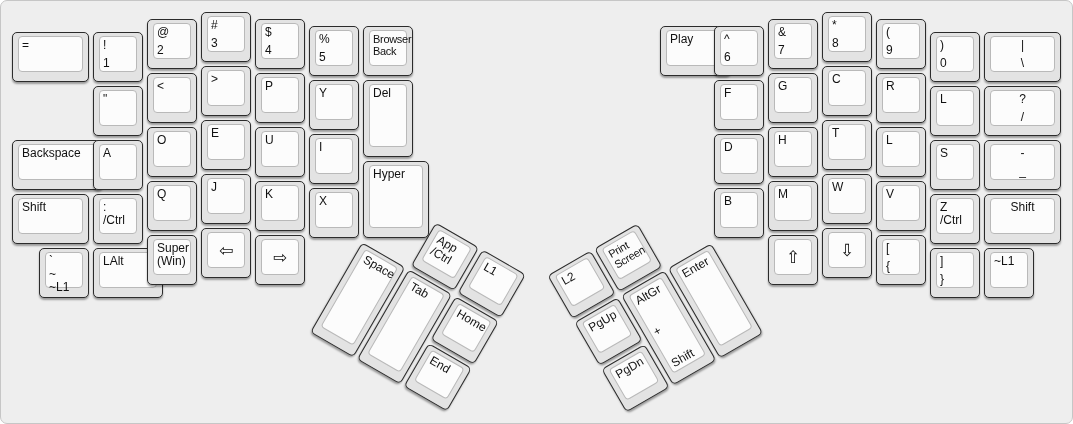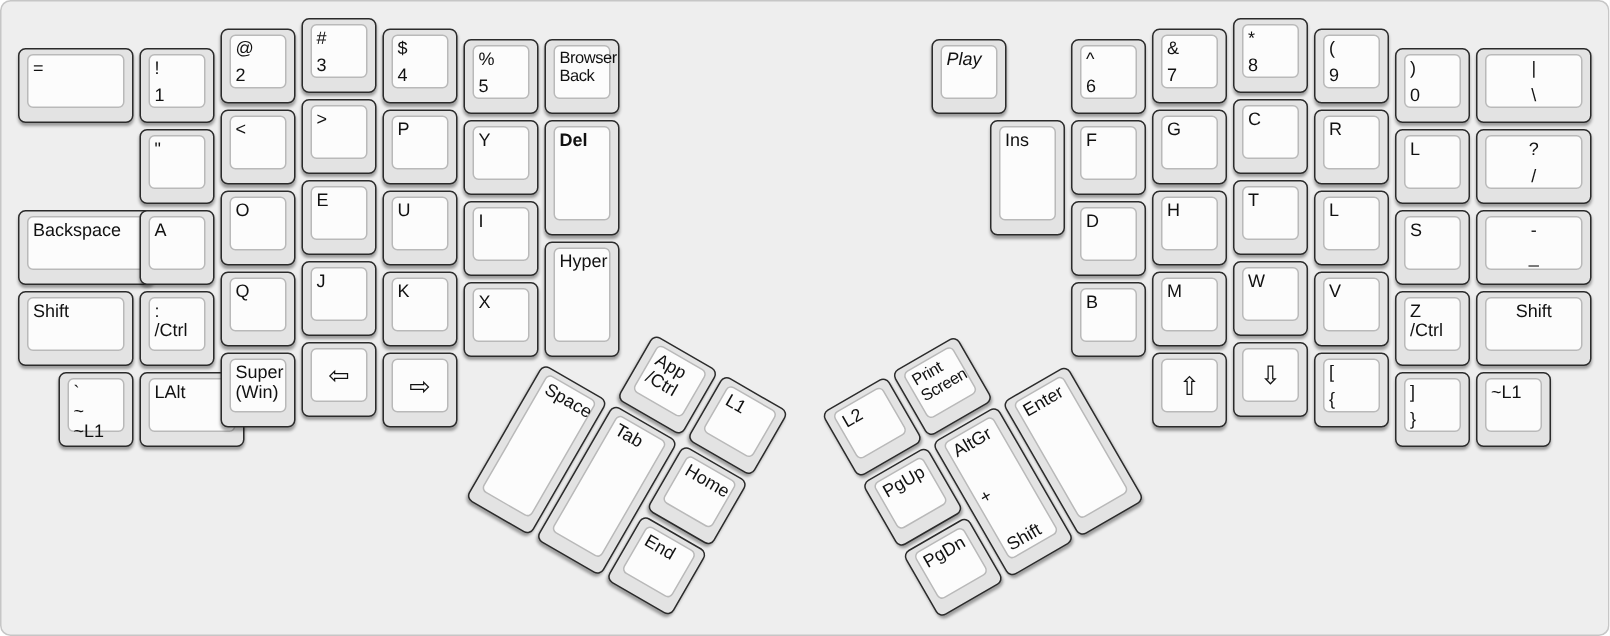--- a/index.html
+++ b/index.html
@@ -102,21 +102,21 @@
         <div class="key" style="left: 254px; top: 71.75px; width: 50px; height: 50px;">
           <div class="cap">
             <span class="lbl top">P</span>
           </div>
         </div>
         <div class="key" style="left: 308px; top: 78.5px; width: 50px; height: 50px;">
           <div class="cap">
             <span class="lbl top">Y</span>
           </div>
         </div>
-        <div class="key" style="left: 362px; top: 78.5px; width: 50px; height: 77px; font-weight: bold;">
+        <div class="key" style="left: 362px; top: 78.5px; width: 50px; height: 77px;">
           <div class="cap">
             <span class="lbl top">Del</span>
           </div>
         </div>
         <div class="key" style="left: 11px; top: 139.25px; width: 91px; height: 50px;">
           <div class="cap">
             <span class="lbl top">Backspace</span>
           </div>
         </div>
         <div class="key" style="left: 92px; top: 139.25px; width: 50px; height: 50px;">
@@ -137,21 +137,21 @@
         <div class="key" style="left: 254px; top: 125.75px; width: 50px; height: 50px;">
           <div class="cap">
             <span class="lbl top">U</span>
           </div>
         </div>
         <div class="key" style="left: 308px; top: 132.5px; width: 50px; height: 50px;">
           <div class="cap">
             <span class="lbl top">I</span>
           </div>
         </div>
-        <div class="key" style="left: 362px; top: 159.5px; width: 50px; height: 77px;">
+        <div class="key" style="left: 362px; top: 159.5px; width: 66px; height: 77px;">
           <div class="cap">
             <span class="lbl top">Hyper</span>
           </div>
         </div>
         <div class="key" style="left: 11px; top: 193.25px; width: 77px; height: 50px;">
           <div class="cap">
             <span class="lbl top">Shift</span>
           </div>
         </div>
         <div class="key" style="left: 92px; top: 193.25px; width: 50px; height: 50px;">
@@ -271,21 +271,21 @@
             <span class="lbl top">Enter</span>
           </div>
         </div>
         <div class="key" style="left: 551px; top: 294.5px; width: 50px; height: 50px;">
           <div class="cap">
             <span class="lbl top">PgDn</span>
           </div>
         </div>
       </div>
       <div class="kgroup">
-        <div class="key" style="left: 620px; top: 24.5px; width: 50px; height: 50px; font-style: italic;">
+        <div class="key" style="left: 659px; top: 24.5px; width: 71px; height: 50px;">
           <div class="cap">
             <span class="lbl top">Play</span>
           </div>
         </div>
         <div class="key" style="left: 713px; top: 24.5px; width: 50px; height: 50px;">
           <div class="cap">
             <span class="lbl top">^</span>
             <span class="lbl bottom">6</span>
           </div>
         </div>
@@ -310,25 +310,20 @@
         <div class="key" style="left: 929px; top: 31.25px; width: 50px; height: 50px;">
           <div class="cap">
             <span class="lbl top">)</span>
             <span class="lbl bottom">0</span>
           </div>
         </div>
         <div class="key" style="left: 983px; top: 31.25px; width: 77px; height: 50px;">
           <div class="cap center">
             <span class="lbl top">|</span>
             <span class="lbl bottom">\</span>
-          </div>
-        </div>
-        <div class="key" style="left: 659px; top: 78.5px; width: 50px; height: 77px;">
-          <div class="cap">
-            <span class="lbl top">Ins</span>
           </div>
         </div>
         <div class="key" style="left: 713px; top: 78.5px; width: 50px; height: 50px;">
           <div class="cap">
             <span class="lbl top">F</span>
           </div>
         </div>
         <div class="key" style="left: 767px; top: 71.75px; width: 50px; height: 50px;">
           <div class="cap">
             <span class="lbl top">G</span>

